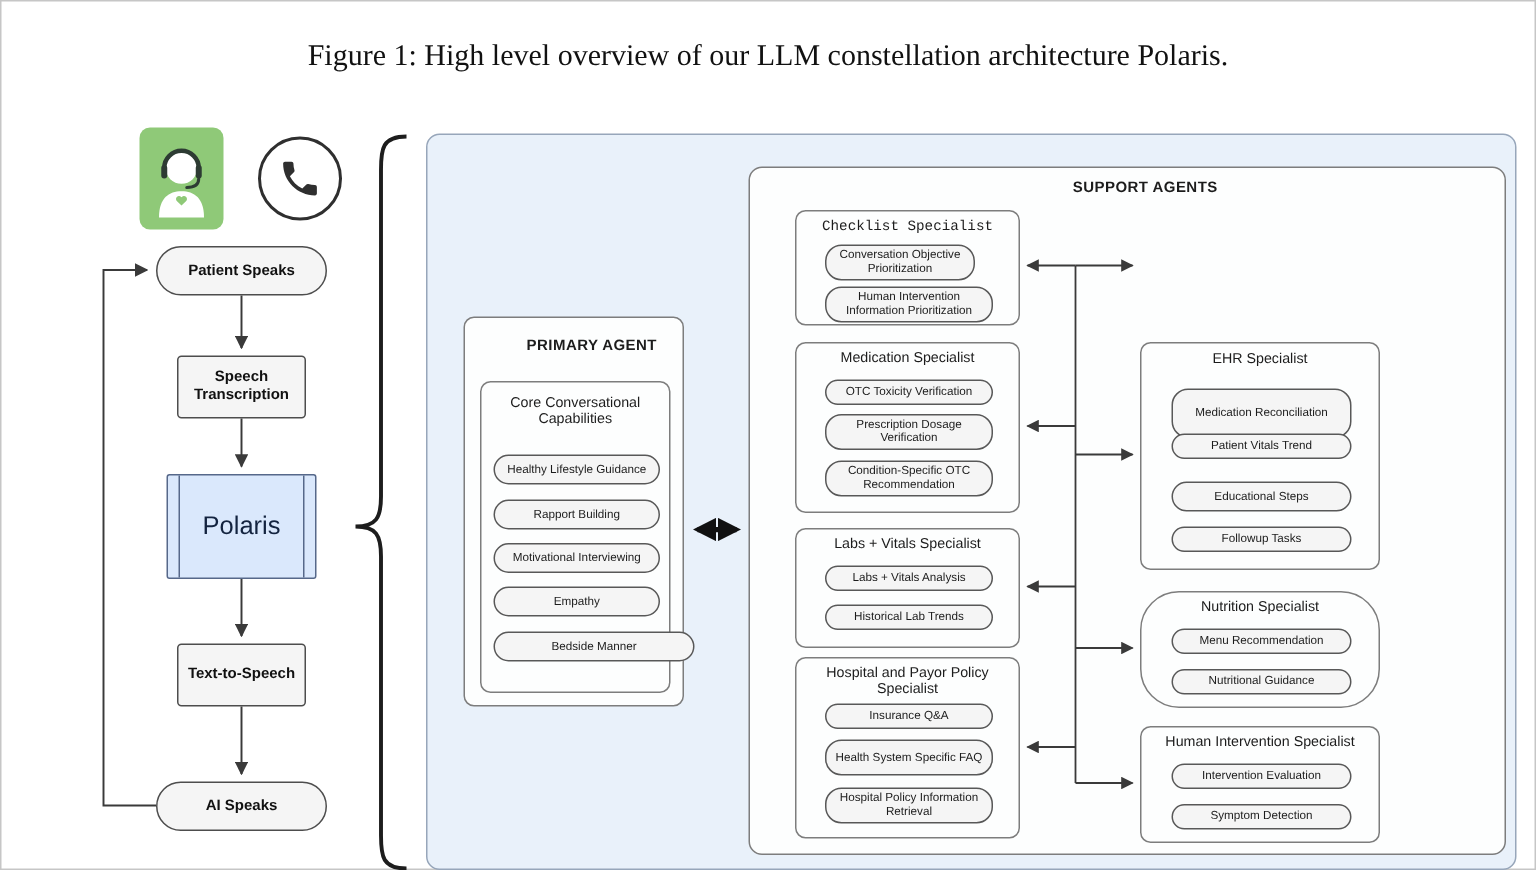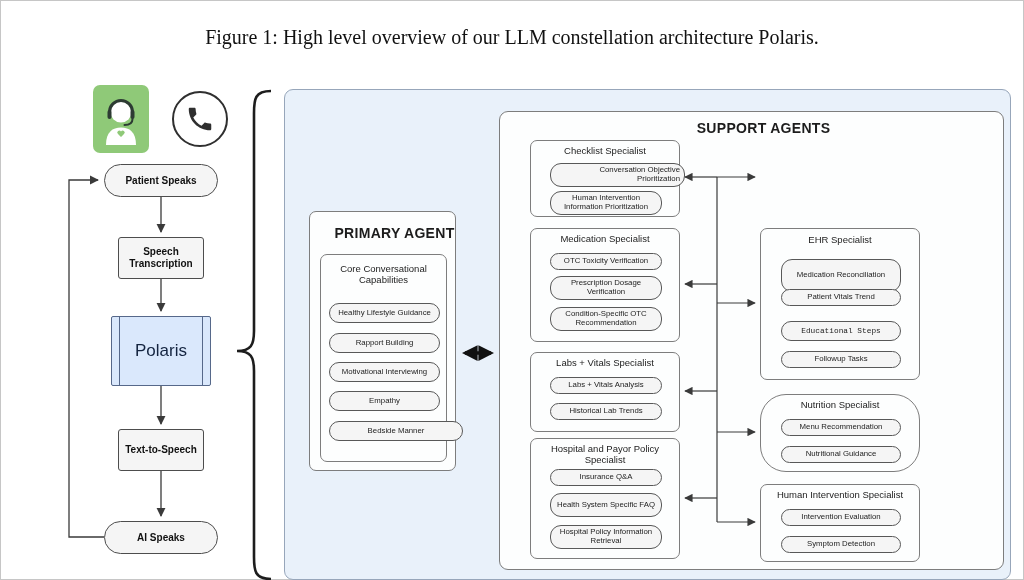--- a/index.html
+++ b/index.html
@@ -10,21 +10,21 @@
   .caption { width:100%; text-align:center; font-family:"Liberation Serif", serif; font-size:20px; color:#111; }
   .node { background:#f5f5f5; border:1px solid #4d4d4d; display:flex; align-items:center; justify-content:center;
           text-align:center; font-weight:bold; font-size:10px; color:#111; line-height:1.2; }
   .stadium { border-radius:17px; }
   .rect { border-radius:3px; }
   .polaris { background:#dae8fc; border:1px solid #56688a; font-size:17px; font-weight:normal; border-radius:2px; color:#13233f; }
   .polaris .bar { position:absolute; top:0; bottom:0; width:0; border-left:1px solid #56688a; }
   .panel { background:#e9f1fa; border:1px solid #97a6ba; border-radius:9px; }
   .box { background:#fdfefe; border:1px solid #7d7d7d; border-radius:7px; position:absolute; }
   .box-title { position:absolute; left:0; right:0; text-align:center; font-size:9.5px; color:#1c1c1c; line-height:1.18; }
-  .big-title { font-weight:bold; font-size:14px; letter-spacing:.3px;padding-left:24px; }
+  .big-title { font-weight:bold; font-size:10px; letter-spacing:.3px;padding-left:24px; }
   .pill { position:absolute; background:#f5f5f5; border:1px solid #585858; border-radius:11px; display:flex;
           align-items:center; justify-content:center; text-align:center; font-size:7.8px; line-height:1.12;
           color:#1c1c1c; padding:1px 4px; }
   .icon-green { background:#8fc978; border-radius:7px; display:flex; align-items:center; justify-content:center; }
   .phone-circle { border:2px solid #2f2f2f; border-radius:50%; background:#fff; display:flex; align-items:center; justify-content:center; }
   svg.overlay { position:absolute; inset:0; pointer-events:none; }
 </style>
 </head>
 <body>
 
@@ -75,22 +75,22 @@
       <div class="pill" style="left:8px;top:107px;width:111px;height:20px;">Motivational Interviewing</div>
       <div class="pill" style="left:8px;top:136px;width:111px;height:20px;">Empathy</div>
       <div class="pill" style="left:8px;top:166px;width:134px;height:20px;">Bedside Manner</div>
     </div>
   </div>
 
   <div class="box" style="left:498px;top:110px;width:505px;height:459px;border-radius:9px;">
     <div class="box-title big-title" style="top:8px;">SUPPORT AGENTS</div>
 
     <div class="box" style="left:30px;top:28px;width:150px;height:77px;">
-      <div class="box-title" style="top:4px;">Checklist Specialist</div>
-      <div class="pill" style="left:19px;top:22px;width:135px;height:24px;text-align:right;">Conversation Objective Prioritization</div>
+      <div class="box-title" style="top:4px;font-family:Liberation Mono, monospace;">Checklist Specialist</div>
+      <div class="pill" style="left:19px;top:22px;width:100px;height:24px;">Conversation Objective Prioritization</div>
       <div class="pill" style="left:19px;top:50px;width:112px;height:24px;">Human Intervention Information Prioritization</div>
     </div>
 
     <div class="box" style="left:30px;top:240px;width:150px;height:80px;">
       <div class="box-title" style="top:4px;">Labs + Vitals Specialist</div>
       <div class="pill" style="left:19px;top:24px;width:112px;height:17px;">Labs + Vitals Analysis</div>
       <div class="pill" style="left:19px;top:50px;width:112px;height:17px;">Historical Lab Trends</div>
     </div>
 
     <div class="box" style="left:30px;top:116px;width:150px;height:114px;">
@@ -105,21 +105,21 @@
       <div class="pill" style="left:19px;top:30px;width:112px;height:17px;">Insurance Q&amp;A</div>
       <div class="pill" style="left:19px;top:54px;width:112px;height:24px;">Health System Specific FAQ</div>
       <div class="pill" style="left:19px;top:86px;width:112px;height:24px;">Hospital Policy Information Retrieval</div>
     </div>
 
 
     <div class="box" style="left:260px;top:116px;width:160px;height:152px;">
       <div class="box-title" style="top:5px;">EHR Specialist</div>
       <div class="pill" style="left:20px;top:30px;width:120px;height:33px;">Medication Reconciliation</div>
       <div class="pill" style="left:20px;top:60px;width:120px;height:17px;">Patient Vitals Trend</div>
-      <div class="pill" style="left:20px;top:92px;width:120px;height:20px;font-family:Liberation Mono, monospace;">Educational Steps</div>
+      <div class="pill" style="left:20px;top:92px;width:120px;height:20px;">Educational Steps</div>
       <div class="pill" style="left:20px;top:122px;width:120px;height:17px;">Followup Tasks</div>
     </div>
 
     <div class="box" style="left:260px;top:282px;width:160px;height:78px;border-radius:26px;">
       <div class="box-title" style="top:4px;">Nutrition Specialist</div>
       <div class="pill" style="left:20px;top:24px;width:120px;height:17px;">Menu Recommendation</div>
       <div class="pill" style="left:20px;top:51px;width:120px;height:17px;">Nutritional Guidance</div>
     </div>
 
     <div class="box" style="left:260px;top:372px;width:160px;height:78px;">

